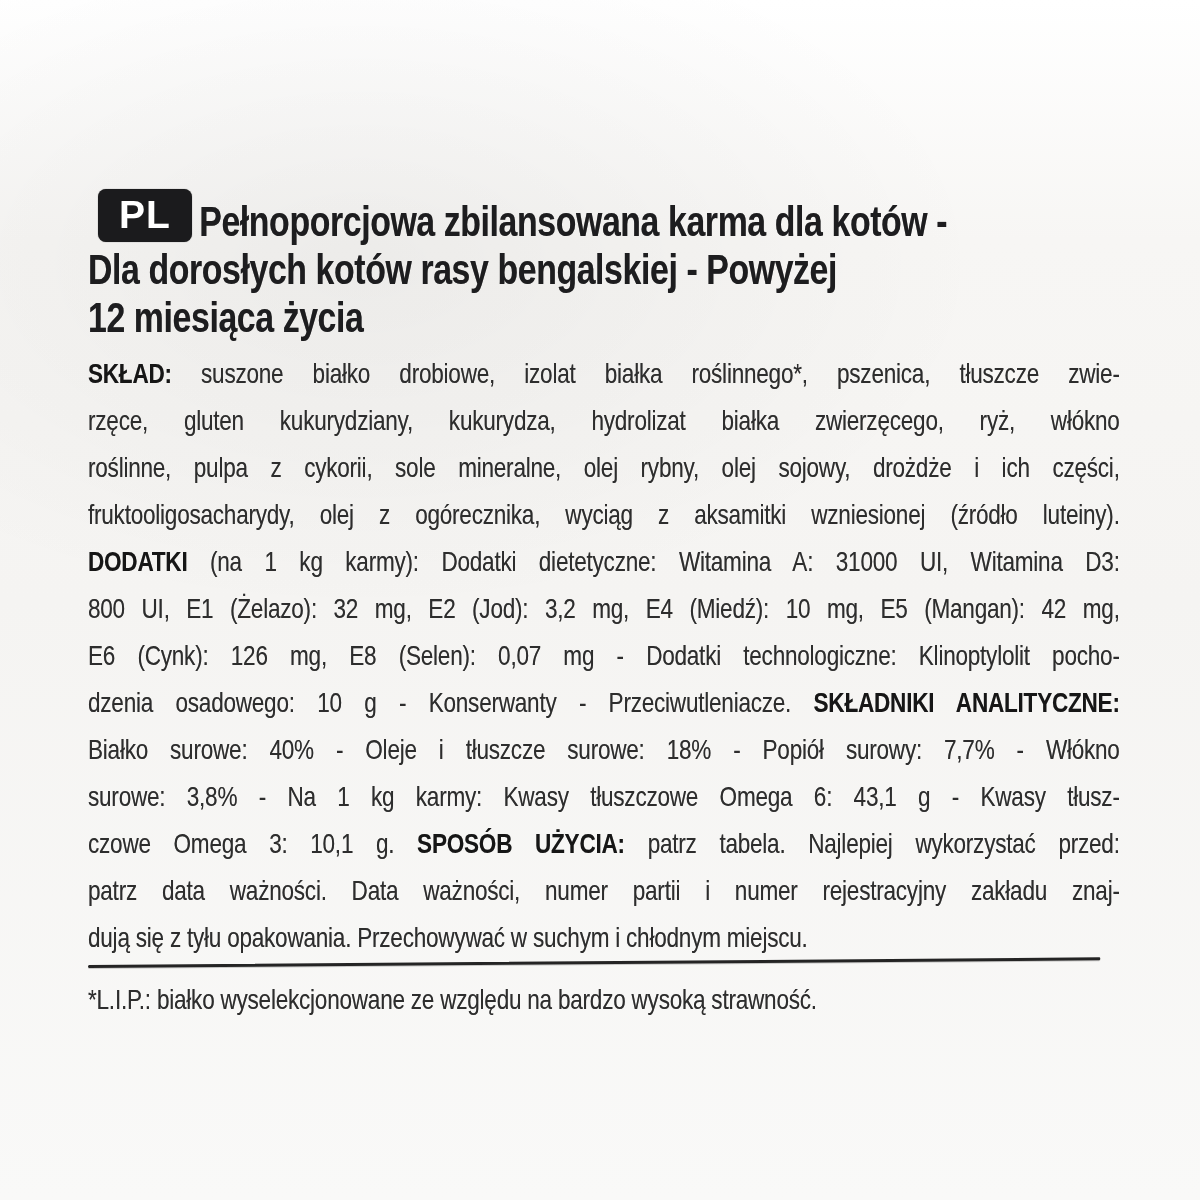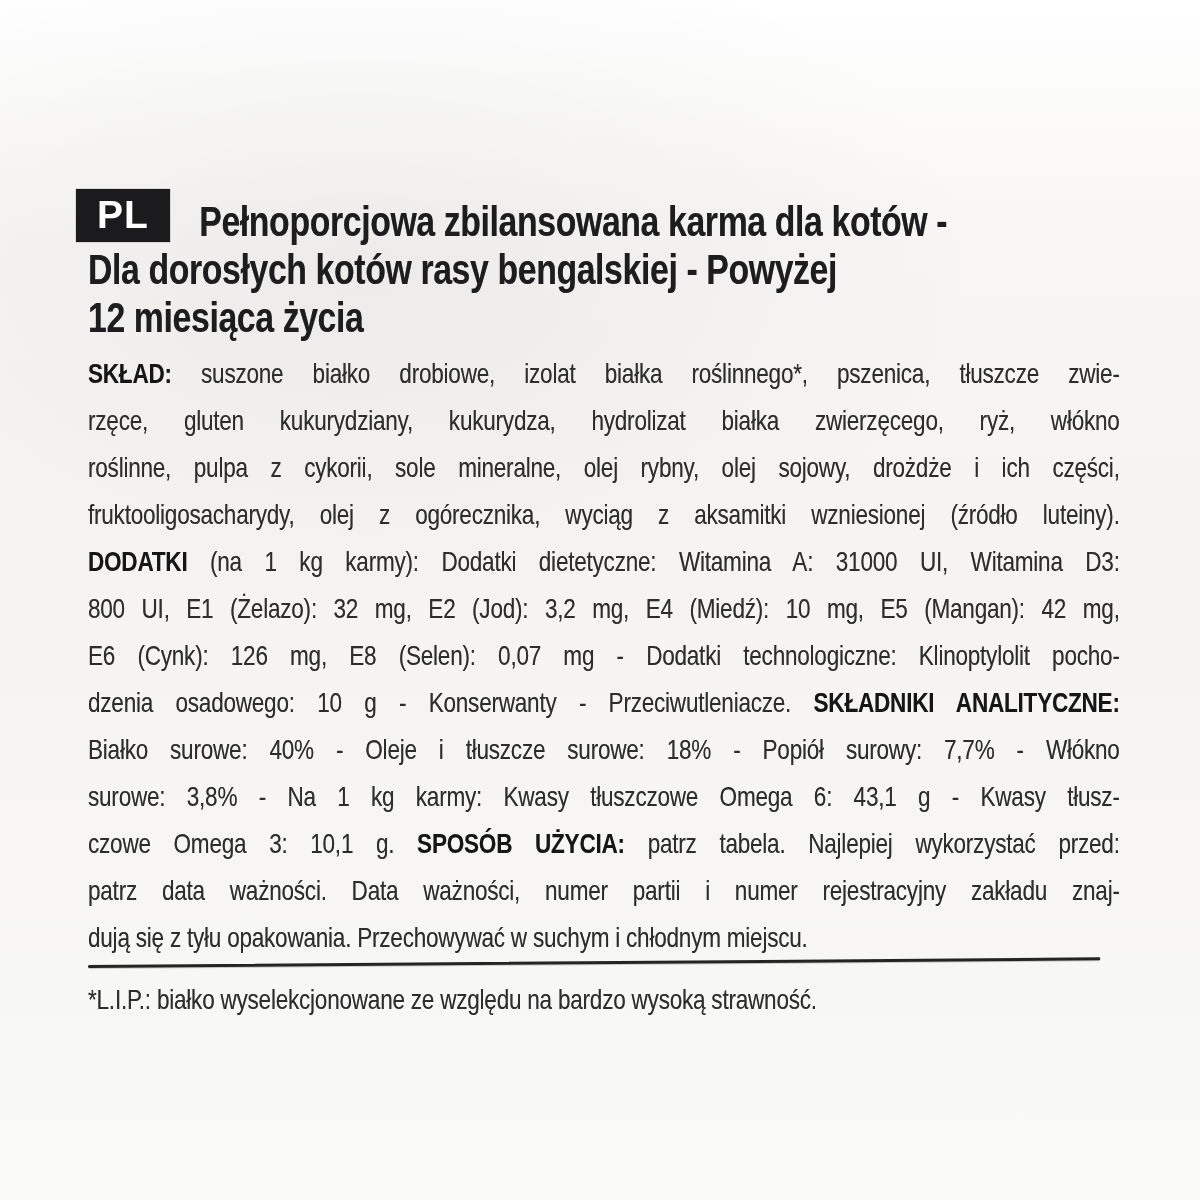--- a/index.html
+++ b/index.html
@@ -14,25 +14,25 @@
     background:
       radial-gradient(ellipse 900px 500px at 30% 22%, rgba(0,0,0,0.045), rgba(0,0,0,0) 70%),
       linear-gradient(180deg, #ffffff 0%, #f7f6f4 20%, #f5f4f2 50%, #f9f9f8 100%);
     font-family: "Liberation Sans", sans-serif;
     color: #2a2a2a;
   }
 
   
   .pl-badge {
     position: absolute;
-    left: 76px;
+    left: 98px;
     top: 189px;
     width: 94px;
     height: 53px;
-    border-radius: 0;
+    border-radius: 8px;
     background: #1b1b1d;
     display: flex;
     align-items: center;
     justify-content: center;
     box-shadow: 0 0 1px rgba(0,0,0,0.6);
   }
   .pl-badge span {
     color: #ffffff;
     font-weight: bold;
     font-size: 39px;

